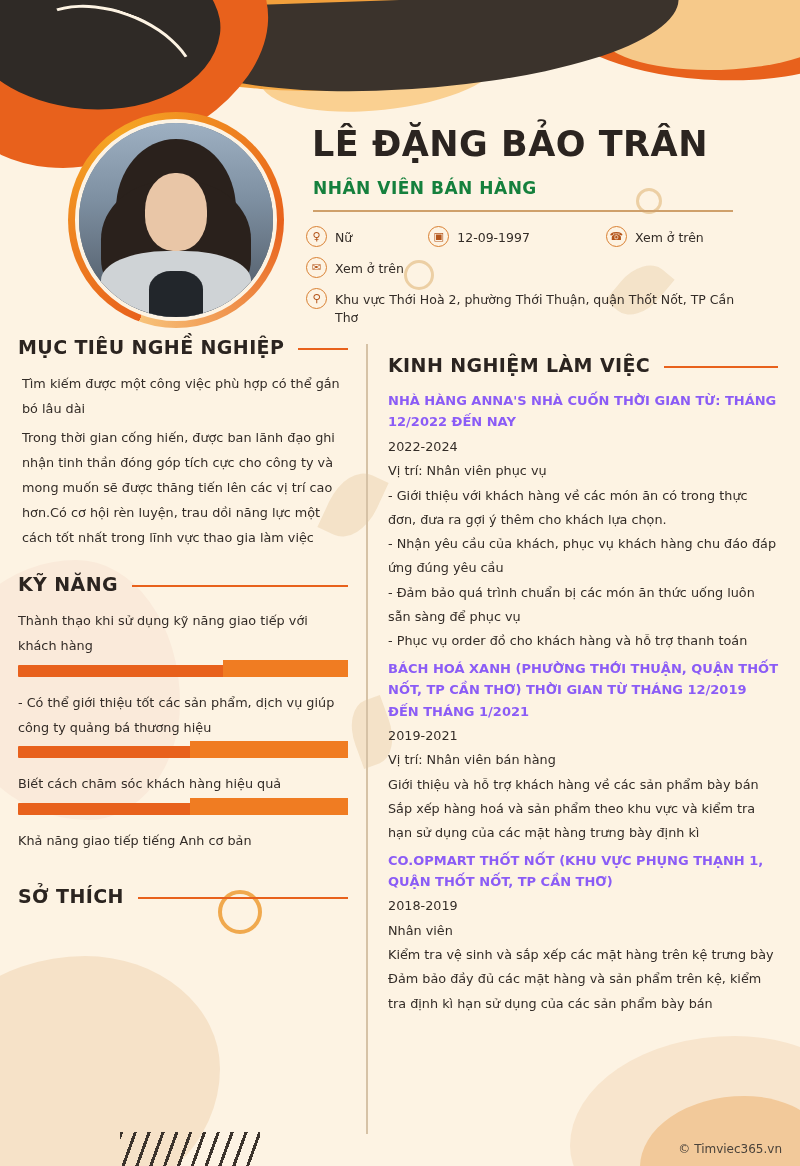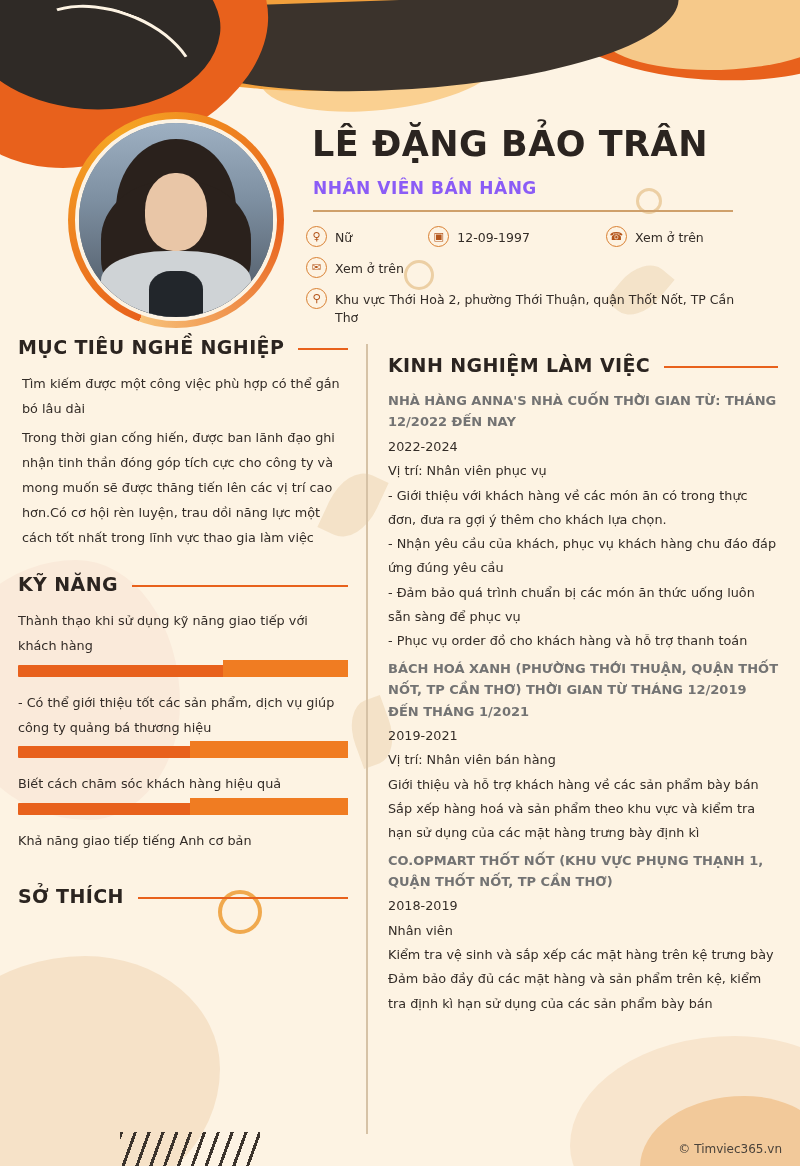--- a/index.html
+++ b/index.html
@@ -123,21 +123,21 @@
     background:#cfd3d6; border-radius:44% 44% 0 0; }
   .ph-collar { position:absolute; left:50%; bottom:0; width:54px; height:46px; transform:translateX(-50%);
     background:#22262b; border-radius:40% 40% 0 0; }
 
   .name {
     position:absolute; left:312px; top:84px;
     font-size:35px; font-weight:bold; color:#2b2420; letter-spacing:.5px;
   }
   .role {
     position:absolute; left:313px; top:138px;
-    font-size:17px; font-weight:bold; color:#8b5cf6; letter-spacing:.5px;
+    font-size:17px; font-weight:bold; color:#15803d; letter-spacing:.5px;
   }
   .hdr-rule { position:absolute; left:313px; top:170px; width:420px; height:2px; background:#cfa06b; }
 
   .contact { position:absolute; left:306px; top:186px; width:470px; font-size:12.5px; color:#332c27; }
   .crow { display:flex; align-items:flex-start; margin-bottom:10px; }
   .cicon {
     flex:0 0 auto; width:21px; height:21px; border-radius:50%;
     border:1.6px solid #d98032; color:#b4551a;
     display:flex; align-items:center; justify-content:center;
     font-size:11px; line-height:1; margin-right:8px; background:transparent;
@@ -169,21 +169,21 @@
   .bar.step { background:
       linear-gradient(to right,#e8611c 0 100%);
     position:relative; }
   .bar.step::after {
     content:""; position:absolute; right:0; top:-5px; height:17px; background:#f07c22;
   }
   .bar-95::after { width:38%; }
   .bar-90::after { width:48%; }
   .bar-85::after { width:48%; }
 
-  .r-job-title { font-size:13px; font-weight:bold; color:#737373; line-height:1.65; margin:14px 0 2px 0; }
+  .r-job-title { font-size:13px; font-weight:bold; color:#8b5cf6; line-height:1.65; margin:14px 0 2px 0; }
   .r-job-title:first-of-type { margin-top:4px; }
   .r-line { font-size:12.8px; color:#332c27; line-height:1.9; }
 
   .footer {
     position:absolute; right:18px; bottom:10px;
     font-size:12px; color:#4a423a;
   }
 </style>
 </head>
 <body>

